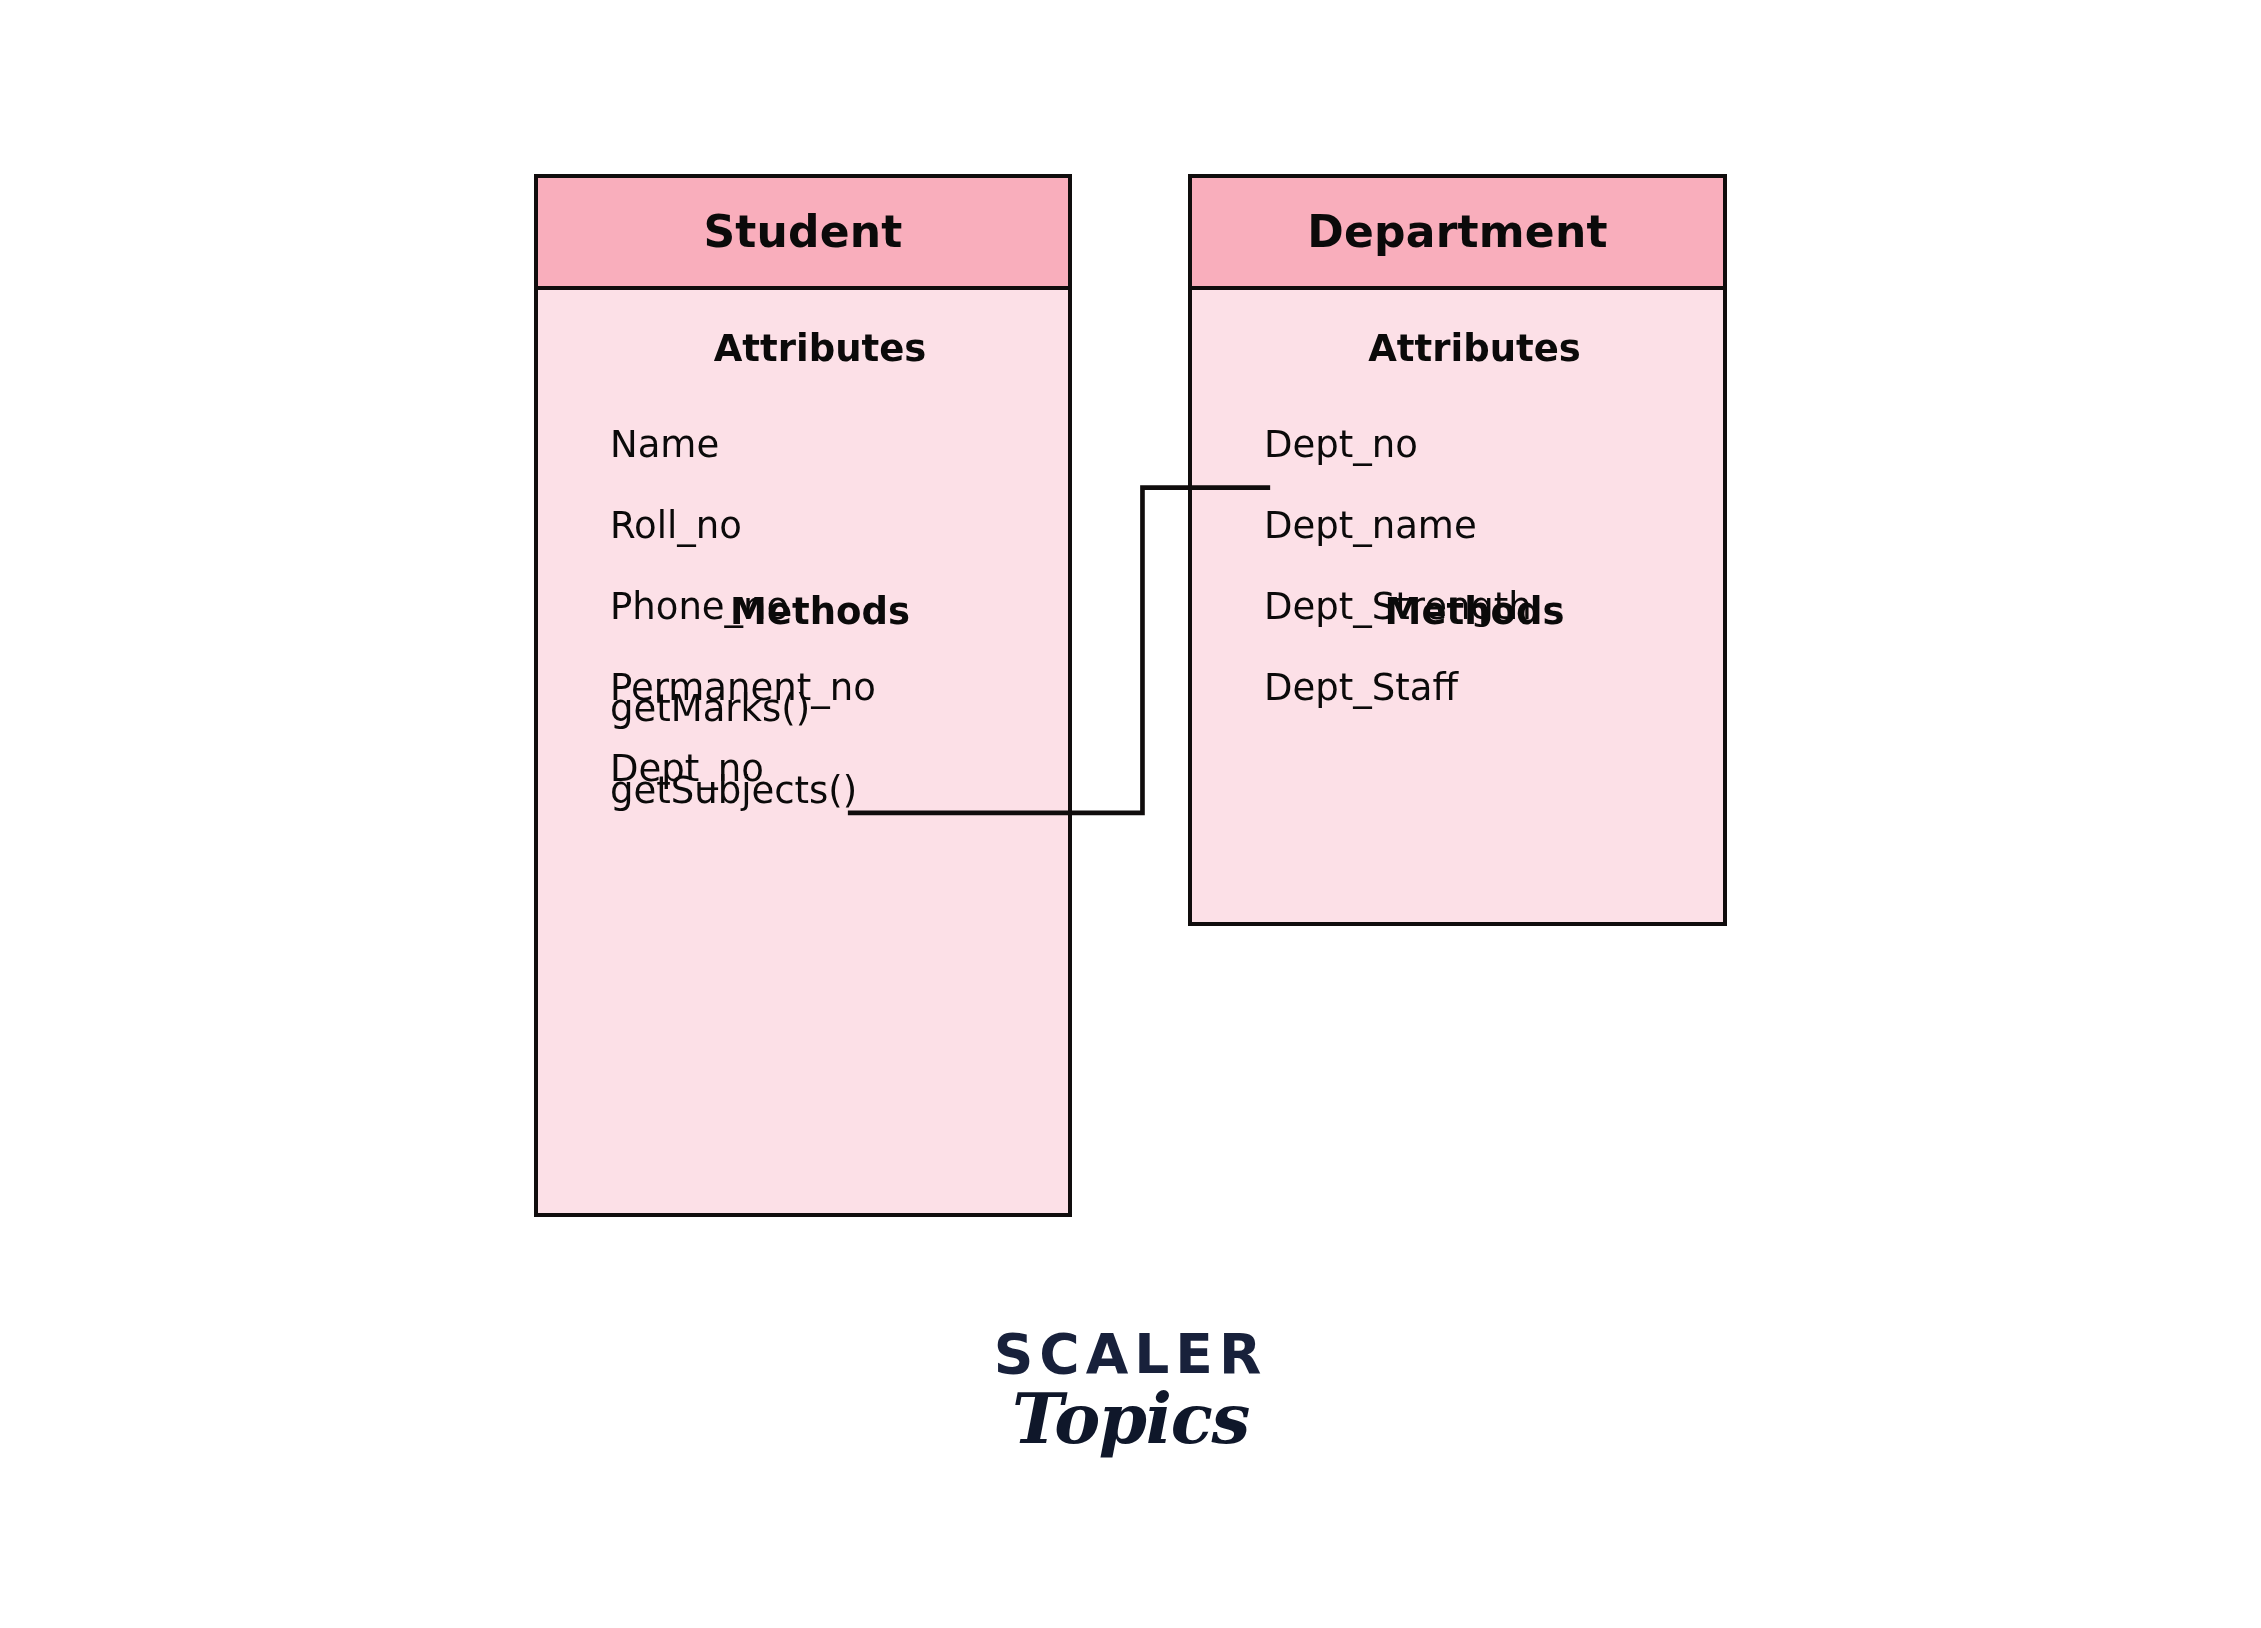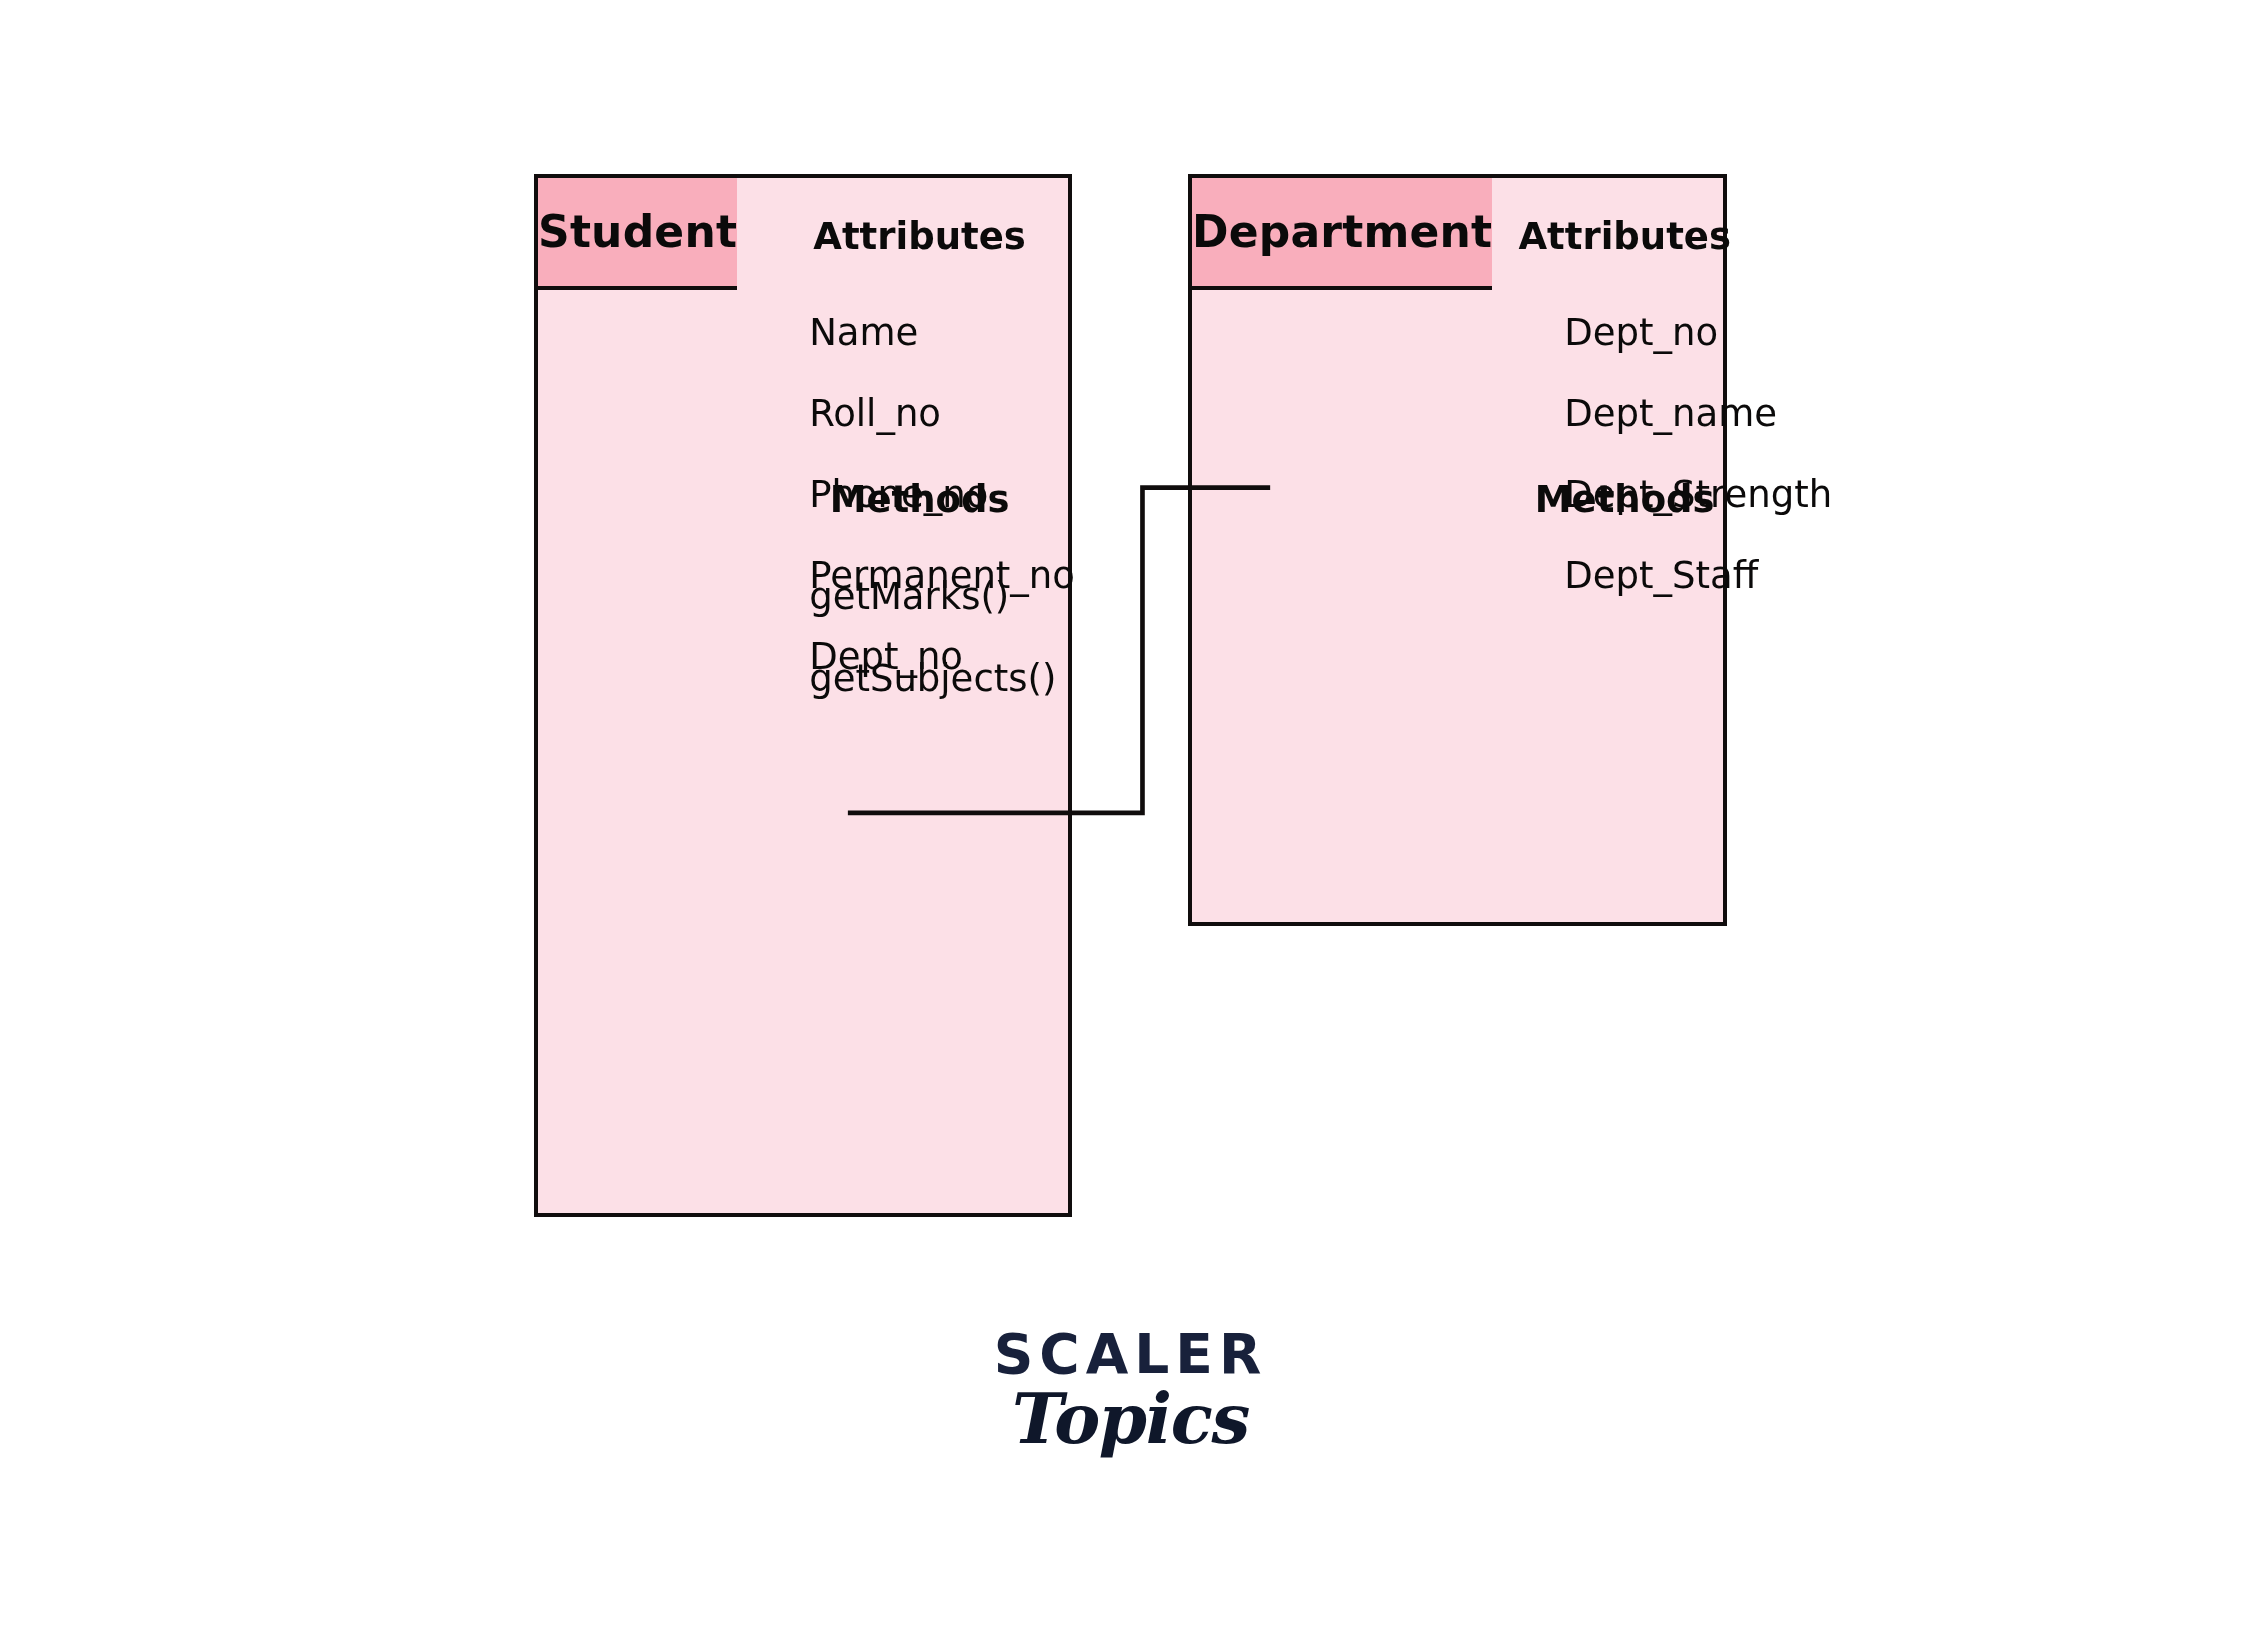--- a/index.html
+++ b/index.html
@@ -23,21 +23,21 @@
     background: #ffffff;
   }
 
   
   .class-box {
     position: absolute;
     box-sizing: border-box;
     border: 4.7px solid #100d0d;
     background: #fce0e7;
     display: flex;
-    flex-direction: row;
+    flex-direction: column;
   }
   #student-class  { left: 534px;  top: 174px; width: 538px; height: 1043px; }
   #department-class { left: 1188px; top: 174px; width: 539px; height: 752px; }
 
   .class-header {
     height: 108px;
     flex: 0 0 108px;
     background: #f9aebc;
     border-bottom: 4.7px solid #100d0d;
     display: flex;

